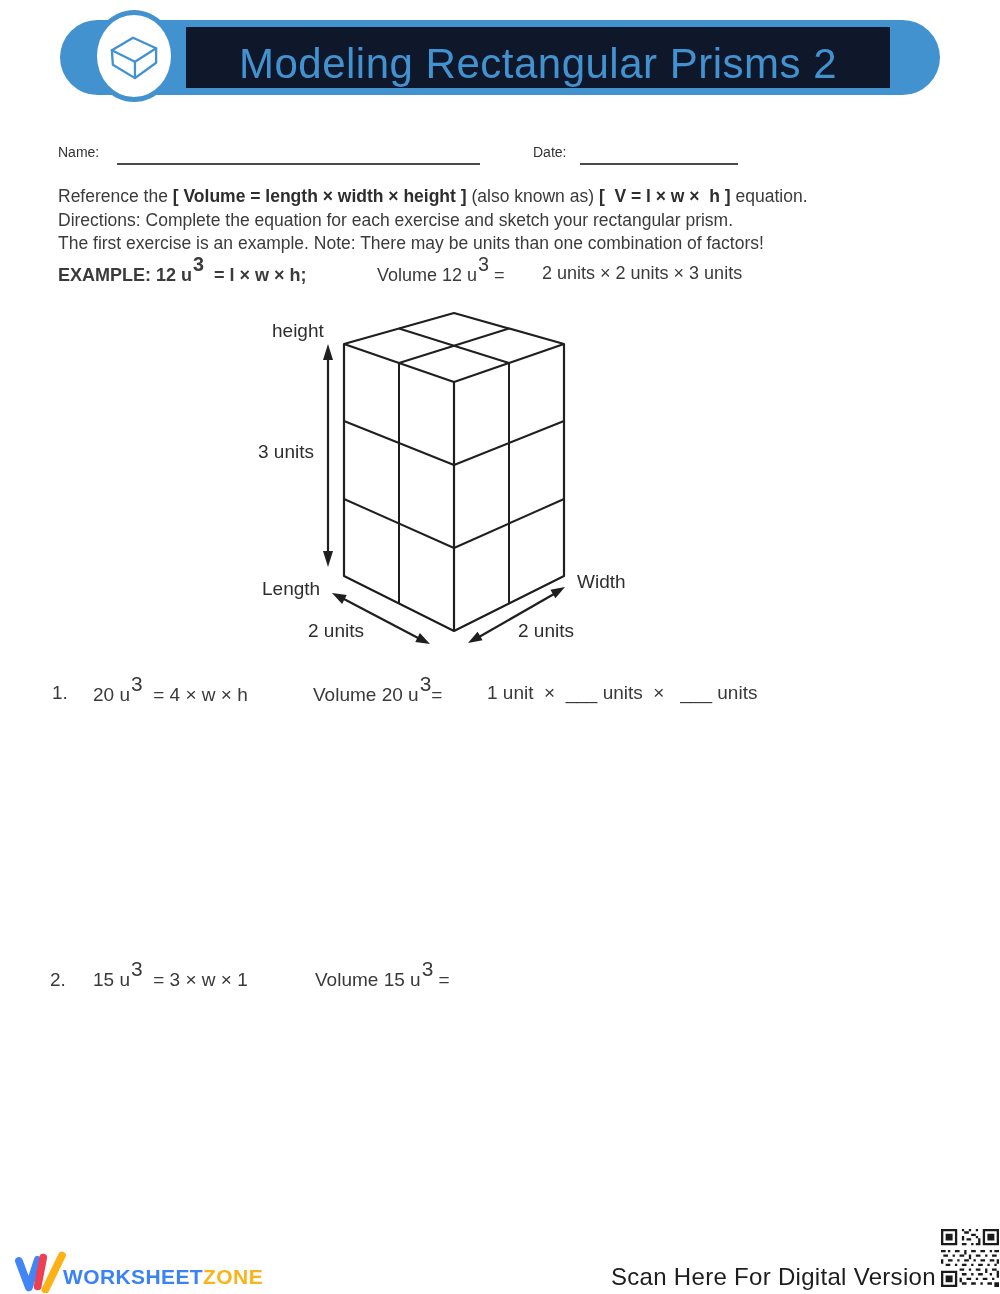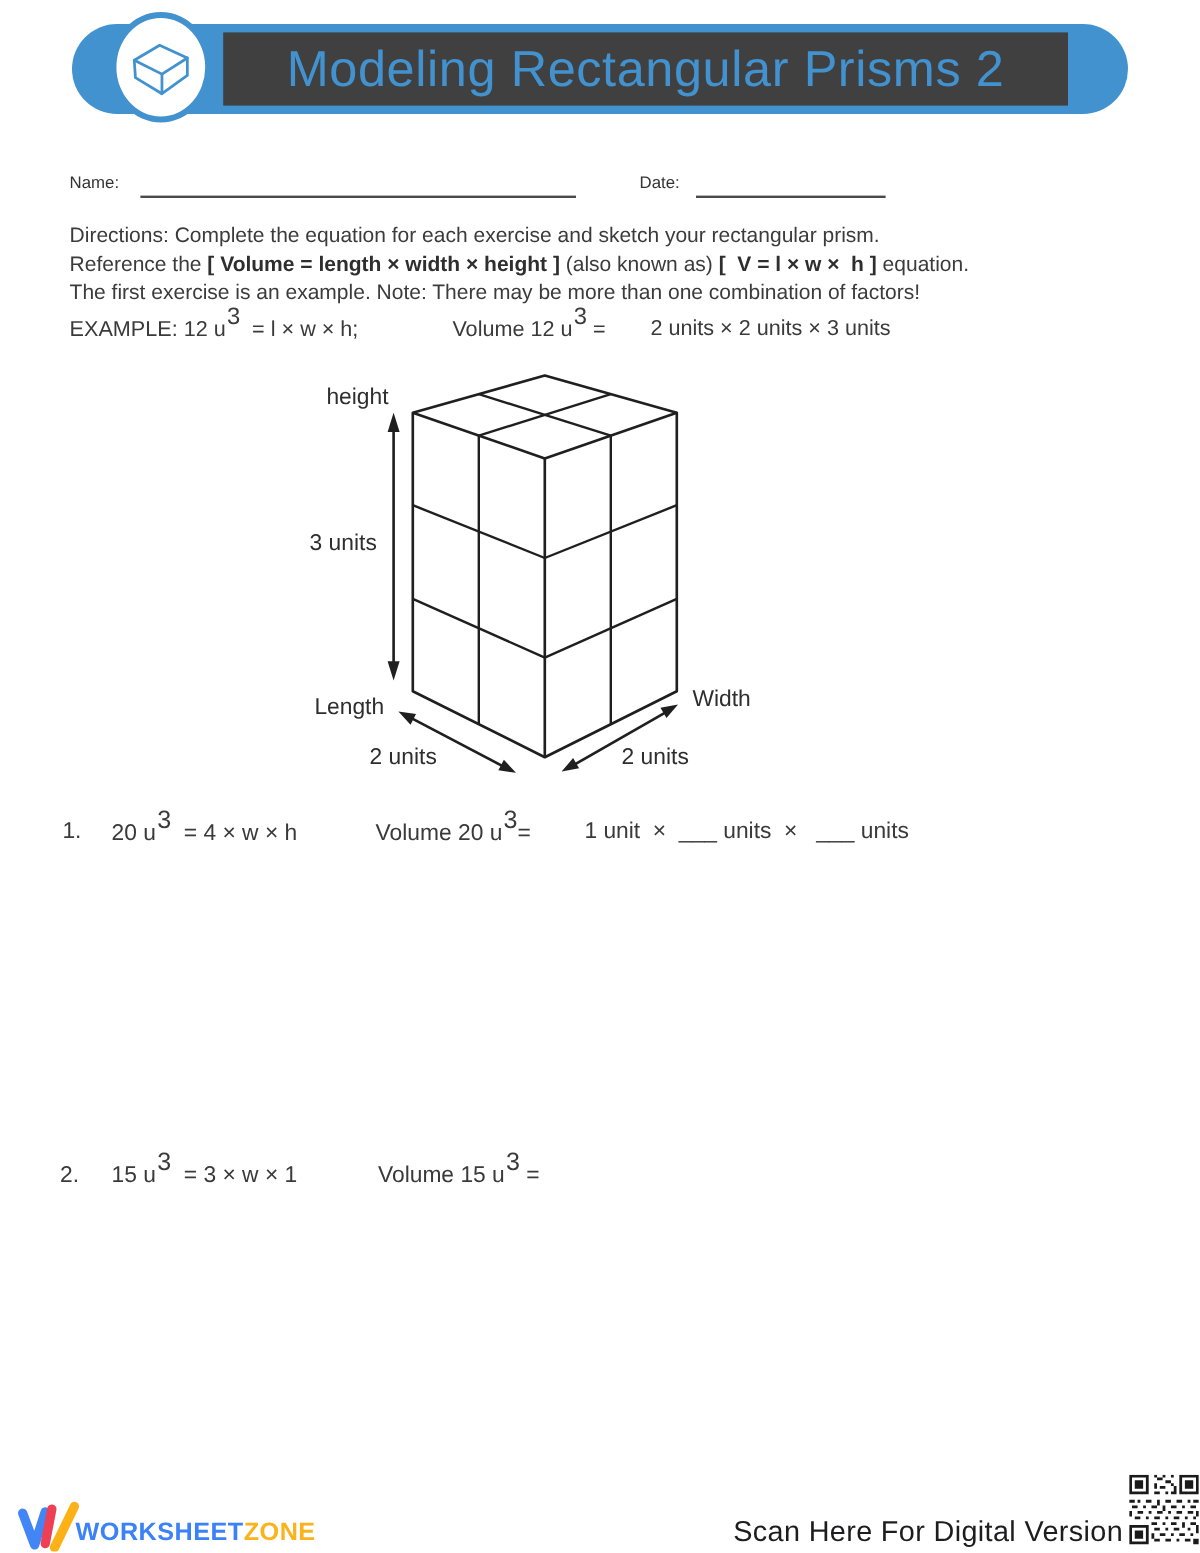--- a/index.html
+++ b/index.html
@@ -3,22 +3,22 @@
 <meta charset="utf-8">
 <style>
   html,body{margin:0;padding:0;background:#fff;}
   .page{position:relative;width:1000px;height:1294px;background:#ffffff;
         font-family:"Liberation Sans",sans-serif;color:#3a3a3a;overflow:hidden;}
   .abs{position:absolute;}
   .pre{white-space:pre;}
 
   
   .header-pill{left:60px;top:20px;width:880px;height:75px;background:#4292d0;border-radius:38px;}
-  .header-inner{left:186px;top:27px;width:704px;height:61px;background:#404040;
-                display:flex;align-items:center;justify-content:center;}
+  .header-inner{left:186px;top:27px;width:704px;height:61px;background:#0f172a;
+                display:flex;align-items:flex-end;justify-content:center;}
   .header-title{font-size:42px;color:#4292d0;letter-spacing:0.5px;white-space:nowrap;}
   .logo-circle{left:92px;top:10px;width:84px;height:92px;background:#ffffff;border:5px solid #4292d0;
                border-radius:50%;display:flex;align-items:center;justify-content:center;box-sizing:border-box;}
 
   
   .field-label{font-size:14px;color:#333;}
   .blank-line{border-bottom:2px solid #4a4a4a;height:1px;}
 
   
   .directions{left:58px;top:185px;width:900px;font-size:17.5px;line-height:23.5px;color:#3b3b3b;}
@@ -57,26 +57,26 @@
       </g>
     </svg>
   </div>
 
   <span class="abs field-label" style="left:58px;top:144px;">Name:</span>
   <span class="abs blank-line" style="left:117px;top:162px;width:363px;"></span>
   <span class="abs field-label" style="left:533px;top:144px;">Date:</span>
   <span class="abs blank-line" style="left:580px;top:162px;width:158px;"></span>
 
   <div class="abs directions">
+    <div><span class="pre">Reference the </span><b class="pre">[ Volume = length × width × height ]</b><span class="pre"> (also known as) </span><b class="pre">[  V = l × w ×  h ]</b><span class="pre"> equation.</span></div>
     <div>Directions: Complete the equation for each exercise and sketch your rectangular prism.</div>
-    <div><span class="pre">Reference the </span><b class="pre">[ Volume = length × width × height ]</b><span class="pre"> (also known as) </span><b class="pre">[  V = l × w ×  h ]</b><span class="pre"> equation.</span></div>
-    <div>The first exercise is an example. Note: There may be more than one combination of factors!</div>
+    <div>The first exercise is an example. Note: There may be units than one combination of factors!</div>
   </div>
 
-  <span class="abs eq-text pre" style="left:58px;top:263px;"><span>EXAMPLE: 12 u</span><span class="sup">3</span><span>  = l × w × h;</span></span>
+  <span class="abs eq-text pre" style="left:58px;top:263px;font-weight:bold;"><span>EXAMPLE: 12 u</span><span class="sup">3</span><span>  = l × w × h;</span></span>
   <span class="abs eq-text pre" style="left:377px;top:263px;"><span>Volume 12 u</span><span class="sup">3</span><span> = </span></span>
   <span class="abs eq-text pre" style="left:542px;top:263px;">2 units × 2 units × 3 units</span>
 
   <svg class="abs diagram-svg" width="400" height="360" viewBox="0 0 400 360">
 
     <polygon points="94,44 204,13 314,44 314,276 204,331 94,276" fill="#ffffff" stroke="#1f1f1f" stroke-width="2.2" stroke-linejoin="round"></polygon>
     <g stroke="#1f1f1f" stroke-width="2.2" fill="none" stroke-linejoin="round">
       <path d="M94 44 L204 82 L314 44"></path>
       <path d="M204 82 L204 331"></path>
     </g>

